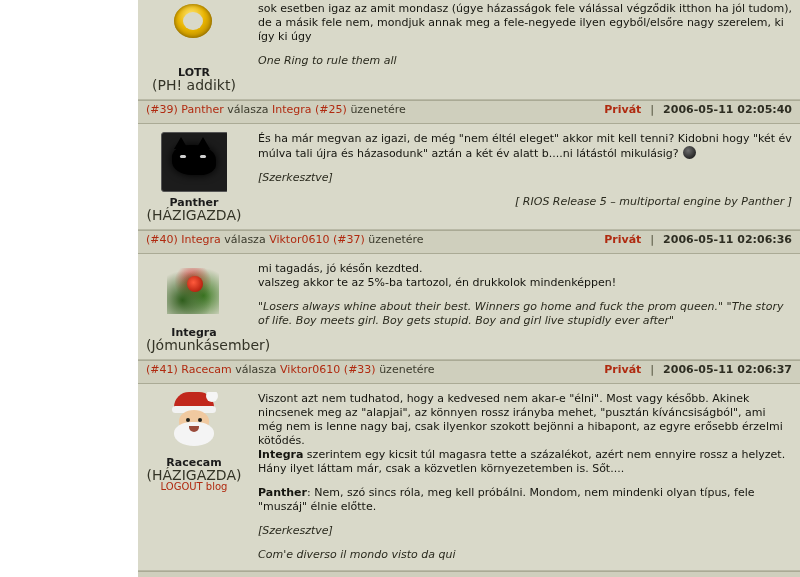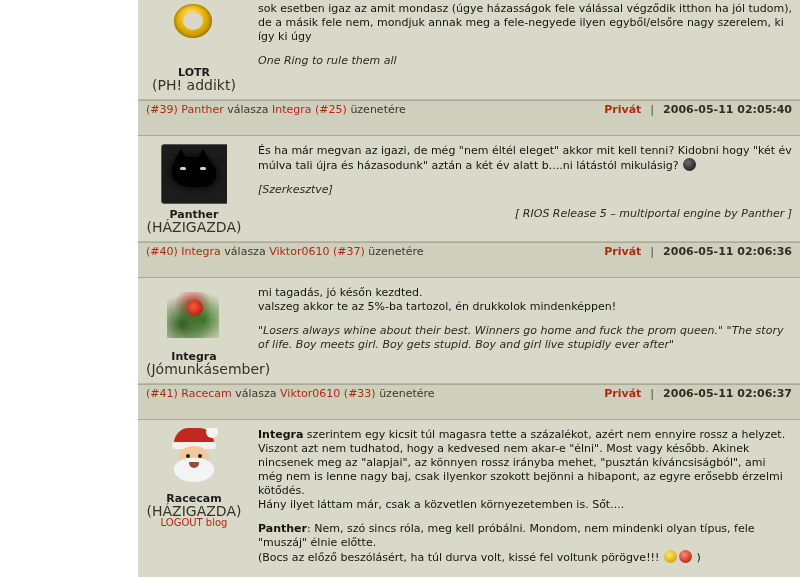--- a/index.html
+++ b/index.html
@@ -101,21 +101,21 @@
     font-style: italic;
     color: #2a2a1e;
     text-align: right;
   }
   
   .post-head {
     background: #cfcfbd;
     border-top: 1px solid #aaaa95;
     border-bottom: 1px solid #aaaa95;
     font-size: 11px;
-    padding: 2px 8px 19px 8px;
+    padding: 2px 8px 7px 8px;
     color: #3a3a2c;
     display: flex;
     align-items: center;
   }
   .post-head .left { flex: 1 1 auto; }
   .post-head .right {
     flex: 0 0 auto;
     text-align: right;
     white-space: nowrap;
     font-weight: bold;
@@ -425,35 +425,28 @@
               <div class="eyeR"></div>
               <div class="beard"></div>
               <div class="mouth"></div>
             </div>
           </div>
           <div class="uname">Racecam</div>
           <div class="urank">(HÁZIGAZDA)</div>
           <div class="ublog">LOGOUT blog</div>
         </div>
         <div class="body-col">
+          <p class="msg-line">Viszont azt nem tudhatod, hogy a kedvesed nem akar-e "élni". Most vagy később. Akinek nincsenek meg az "alapjai", az könnyen rossz irányba mehet, "pusztán kíváncsiságból", ami még nem is lenne nagy baj, csak ilyenkor szokott bejönni a hibapont, az egyre erősebb érzelmi kötődés.</p>
           <p class="msg-line">
             <span class="bold">Integra</span><span> szerintem egy kicsit túl magasra tette a százalékot, azért nem ennyire rossz a helyzet.</span>
           </p>
-          <p class="msg-line">Viszont azt nem tudhatod, hogy a kedvesed nem akar-e "élni". Most vagy később. Akinek nincsenek meg az "alapjai", az könnyen rossz irányba mehet, "pusztán kíváncsiságból", ami még nem is lenne nagy baj, csak ilyenkor szokott bejönni a hibapont, az egyre erősebb érzelmi kötődés.</p>
           <p class="msg-line">Hány ilyet láttam már, csak a közvetlen környezetemben is. Sőt....</p>
           <div class="spacer"></div>
           <p class="msg-line">
             <span class="bold">Panther</span><span>: Nem, szó sincs róla, meg kell próbálni. Mondom, nem mindenki olyan típus, fele "muszáj" élnie előtte.</span>
-          </p>
-          <p class="msg-line">
-            <span>(Bocs az előző beszólásért, ha túl durva volt, kissé fel voltunk pörögve!!!</span>
-            <span class="inline-pair">
-              <span class="smiley yellow"></span><span class="smiley red"></span>
-            </span>
-            <span>)</span>
           </p>
           <div class="spacer"></div>
           <p class="edited">[Szerkesztve]</p>
           <div class="spacer"></div>
           <p class="sig">Com'e diverso il mondo visto da qui</p>
         </div>
       </div>
     </div>
 
     <div class="post lastrow">

